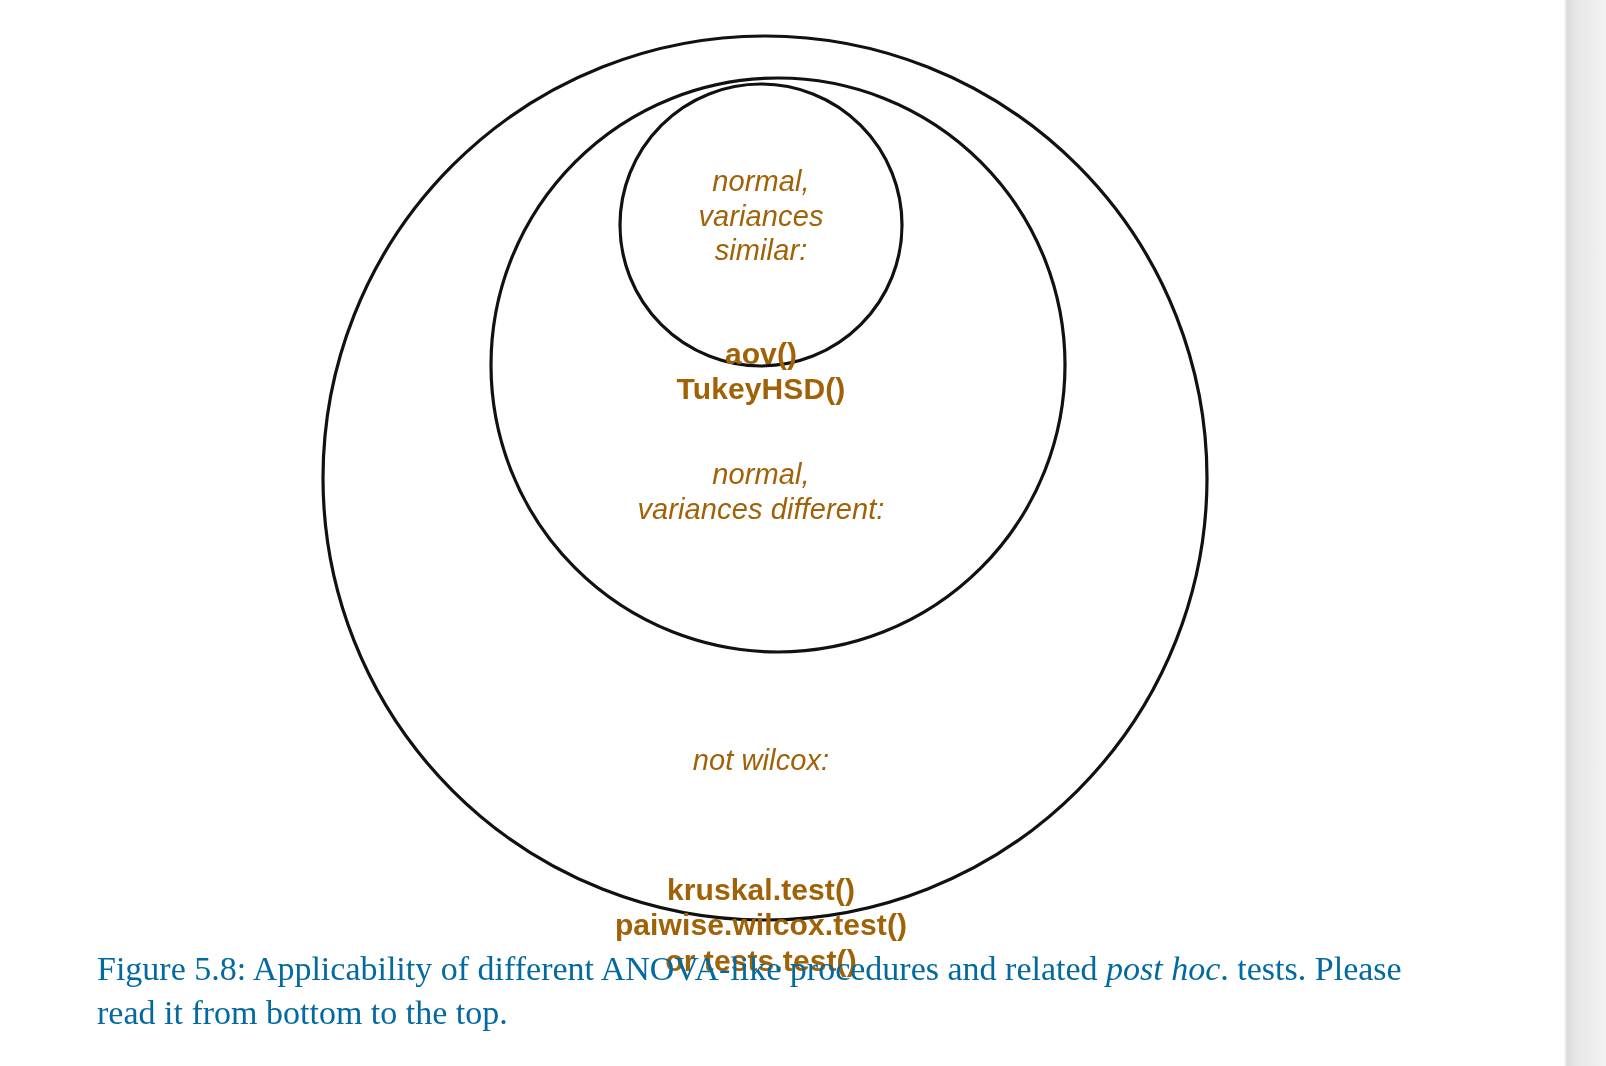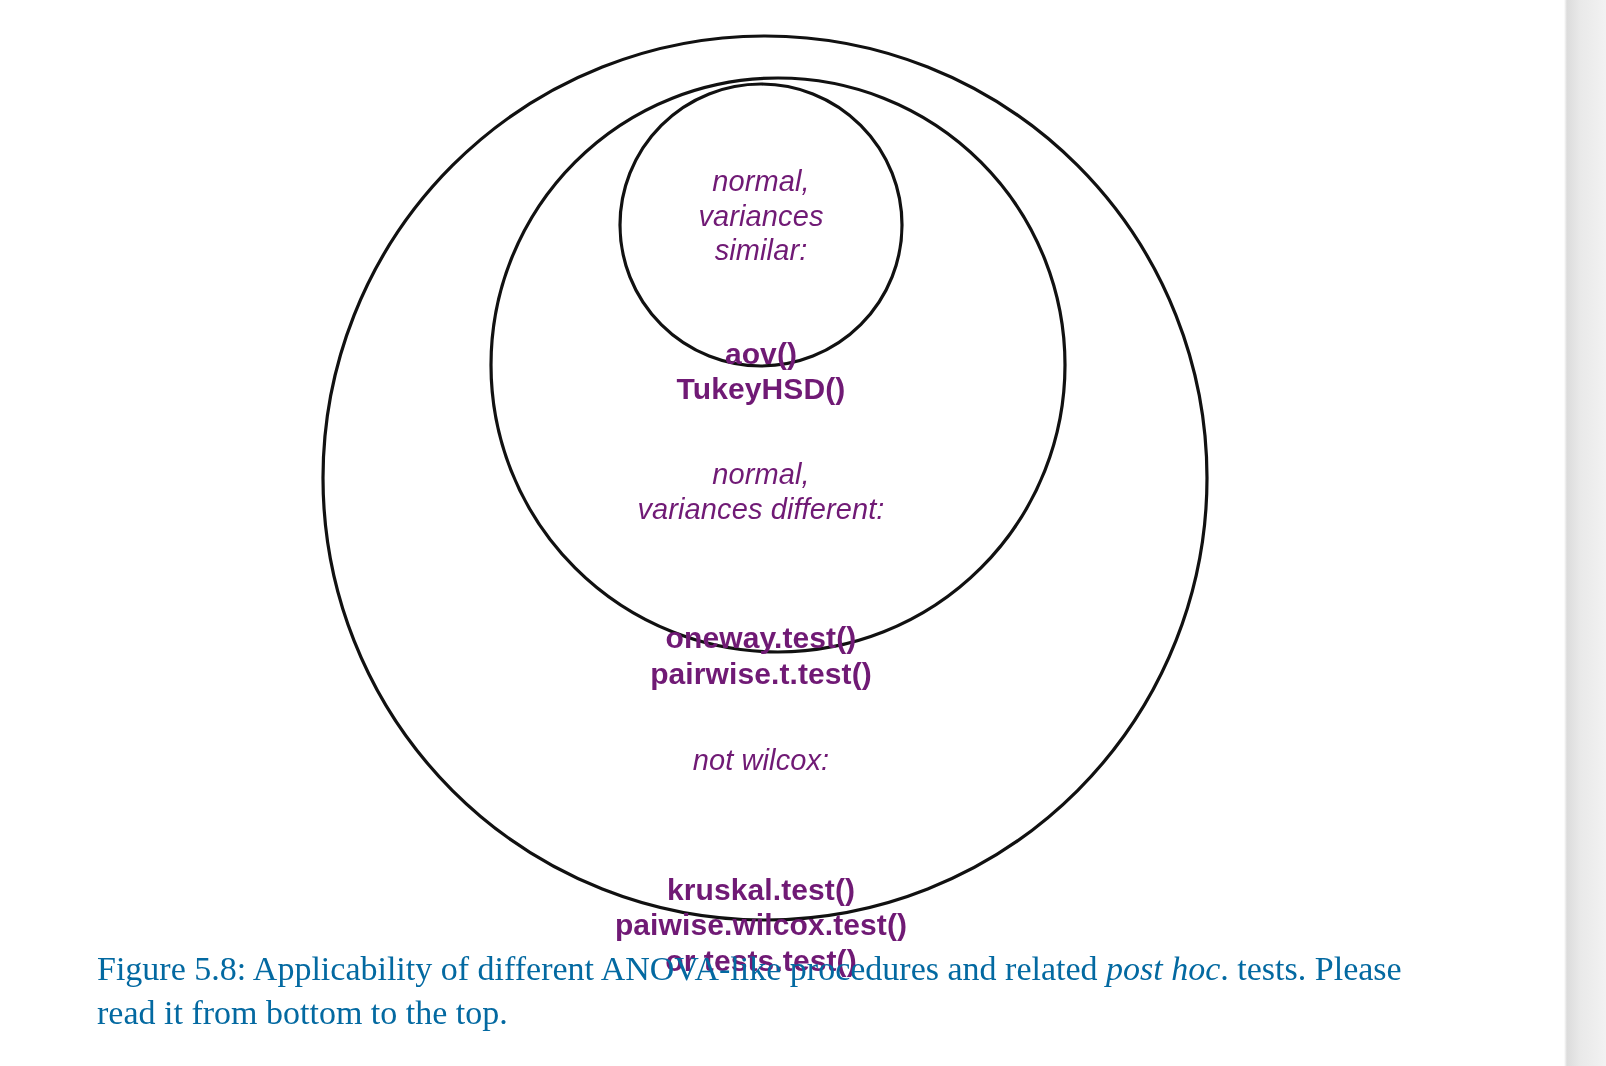--- a/index.html
+++ b/index.html
@@ -50,21 +50,21 @@
     position: absolute;
     left: 0;
     top: 0;
     width: 1560px;
     height: 930px;
   }
 
   .label-block {
     position: absolute;
     text-align: center;
-    color: #701a75;
+    color: #a16207;
     line-height: 1.18;
     white-space: pre;
   }
   .cond {
     font-style: italic;
     font-weight: normal;
     letter-spacing: 0.1px;
   }
   .funcs {
     font-weight: bold;
@@ -129,22 +129,20 @@
       <div class="cond">normal,
 variances
 similar:</div>
       <div class="funcs">aov()
 TukeyHSD()</div>
     </div>
 
     <div class="label-block" id="middle-group">
       <div class="cond">normal,
 variances different:</div>
-      <div class="funcs">oneway.test()
-pairwise.t.test()</div>
     </div>
 
     <div class="label-block" id="outer-group">
       <div class="cond">not wilcox:</div>
       <div class="funcs">kruskal.test()
 paiwise.wilcox.test()
 or tests.test()</div>
     </div>
 
   </div>

